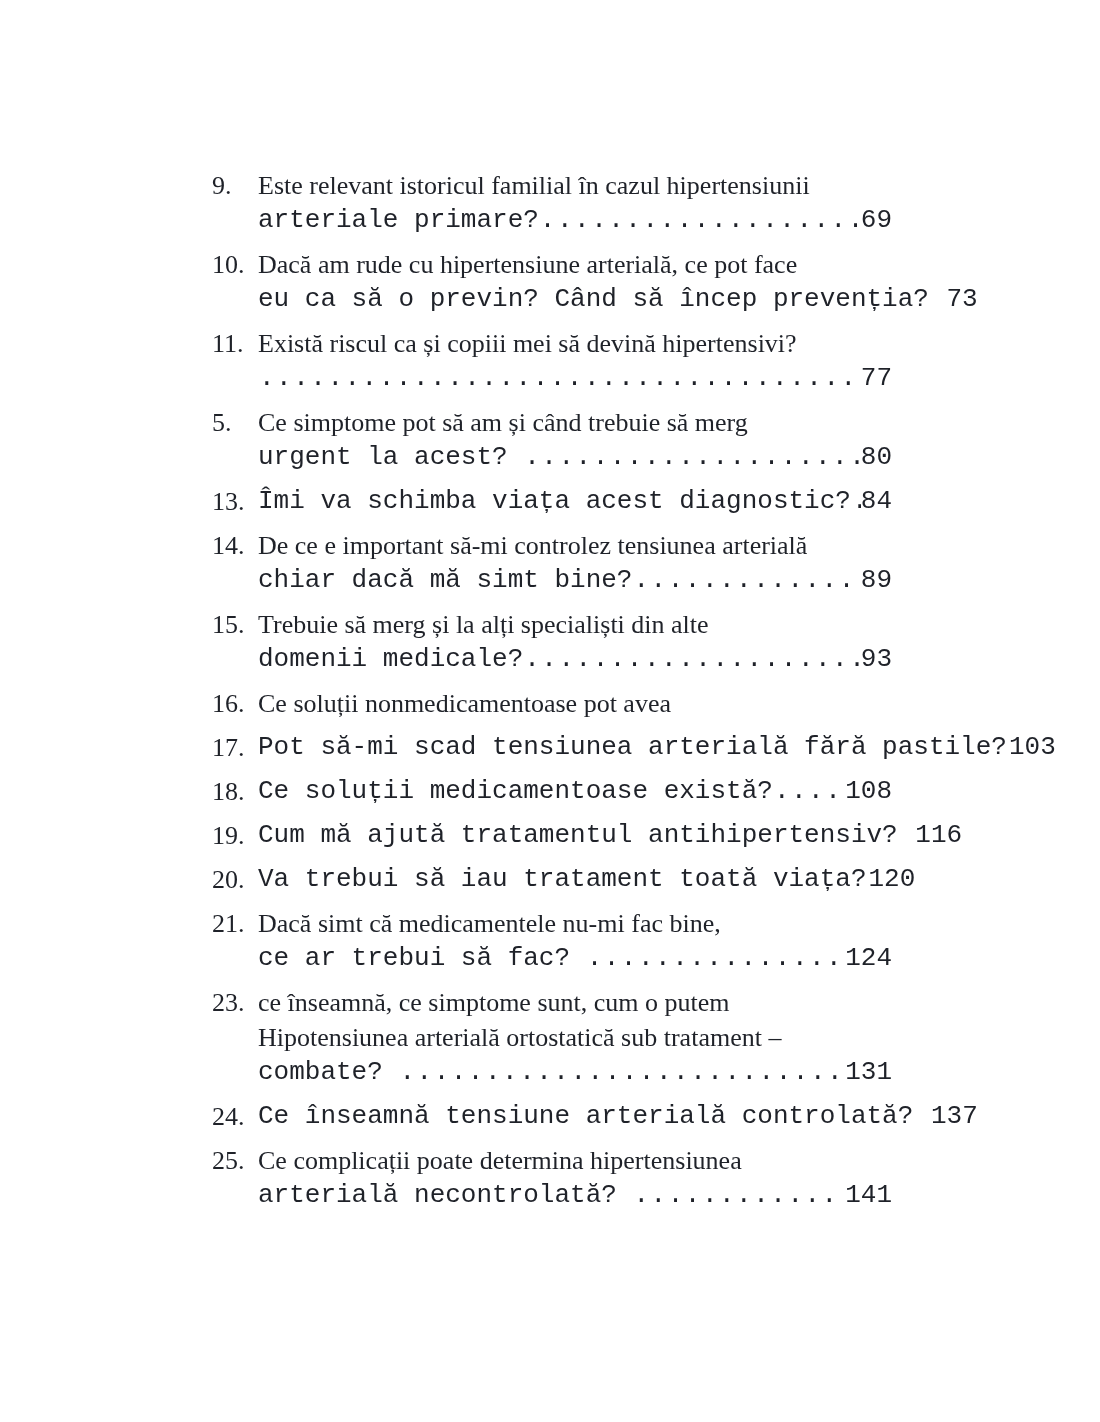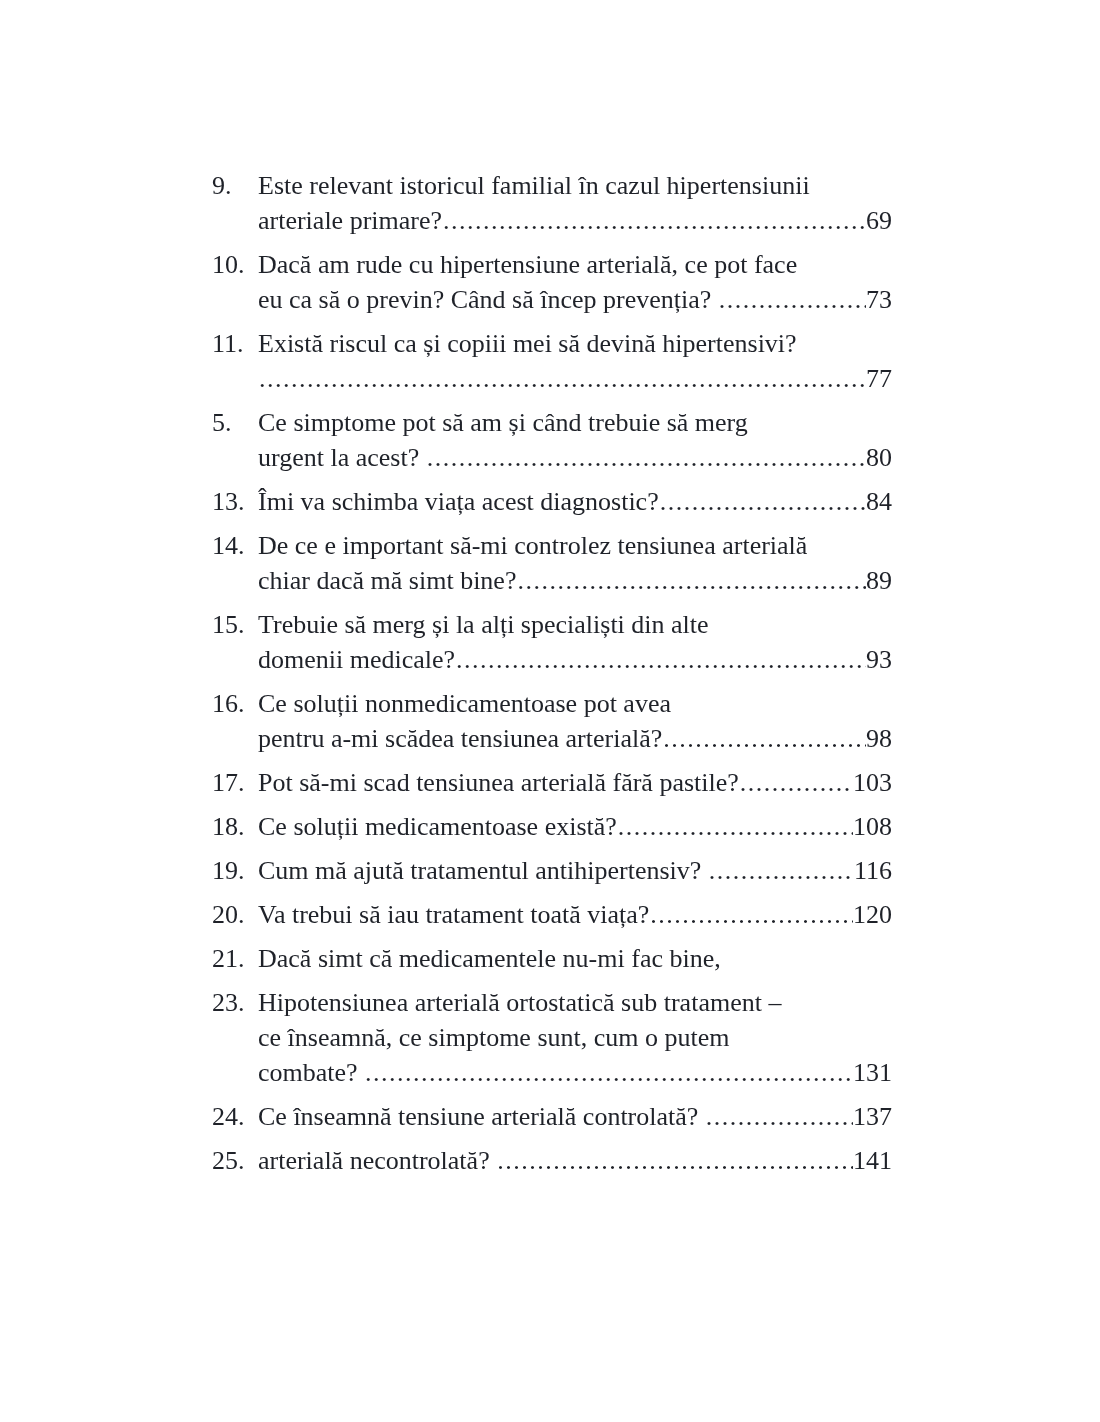--- a/index.html
+++ b/index.html
@@ -44,20 +44,21 @@
     flex: 1 1 auto;
     min-width: 0;
     display: block;
   }
   .line {
     display: block;
   }
   .line.last {
     display: flex;
     align-items: flex-start;
+    font-family: Liberation Mono, monospace;
   }
   .line.last .txt {
     flex: 0 0 auto;
     white-space: pre;
   }
   .leader {
     flex: 1 1 auto;
     min-width: 0;
     overflow: hidden;
     white-space: nowrap;
@@ -156,25 +157,20 @@
             <span class="leader"></span>
             <span class="pageno">93</span>
           </div>
         </span>
   </div>
 
   <div class="entry">
     <span class="num">16.</span>
     <span class="body">
           <div class="line">Ce soluții nonmedicamentoase pot avea</div>
-          <div class="line last">
-            <span class="txt">pentru a-mi scădea tensiunea arterială?</span>
-            <span class="leader"></span>
-            <span class="pageno">98</span>
-          </div>
         </span>
   </div>
 
   <div class="entry">
     <span class="num">17.</span>
     <span class="body">
           <div class="line last">
             <span class="txt">Pot să-mi scad tensiunea arterială fără pastile?</span>
             <span class="leader"></span>
             <span class="pageno">103</span>
@@ -212,29 +208,34 @@
             <span class="leader"></span>
             <span class="pageno">120</span>
           </div>
         </span>
   </div>
 
   <div class="entry">
     <span class="num">21.</span>
     <span class="body">
           <div class="line">Dacă simt că medicamentele nu-mi fac bine,</div>
+          <div class="line last">
+            <span class="txt">ce ar trebui să fac? </span>
+            <span class="leader"></span>
+            <span class="pageno">124</span>
+          </div>
         </span>
   </div>
 
 
   <div class="entry">
     <span class="num">23.</span>
     <span class="body">
+          <div class="line">ce înseamnă, ce simptome sunt, cum o putem</div>
           <div class="line">Hipotensiunea arterială ortostatică sub tratament –</div>
-          <div class="line">ce înseamnă, ce simptome sunt, cum o putem</div>
           <div class="line last">
             <span class="txt">combate? </span>
             <span class="leader"></span>
             <span class="pageno">131</span>
           </div>
         </span>
   </div>
 
   <div class="entry">
     <span class="num">24.</span>
@@ -243,20 +244,21 @@
             <span class="txt">Ce înseamnă tensiune arterială controlată? </span>
             <span class="leader"></span>
             <span class="pageno">137</span>
           </div>
         </span>
   </div>
 
   <div class="entry">
     <span class="num">25.</span>
     <span class="body">
+          <div class="line">Ce complicații poate determina hipertensiunea</div>
           <div class="line last">
             <span class="txt">arterială necontrolată? </span>
             <span class="leader"></span>
             <span class="pageno">141</span>
           </div>
         </span>
   </div>
 </div>
 </div>
 

